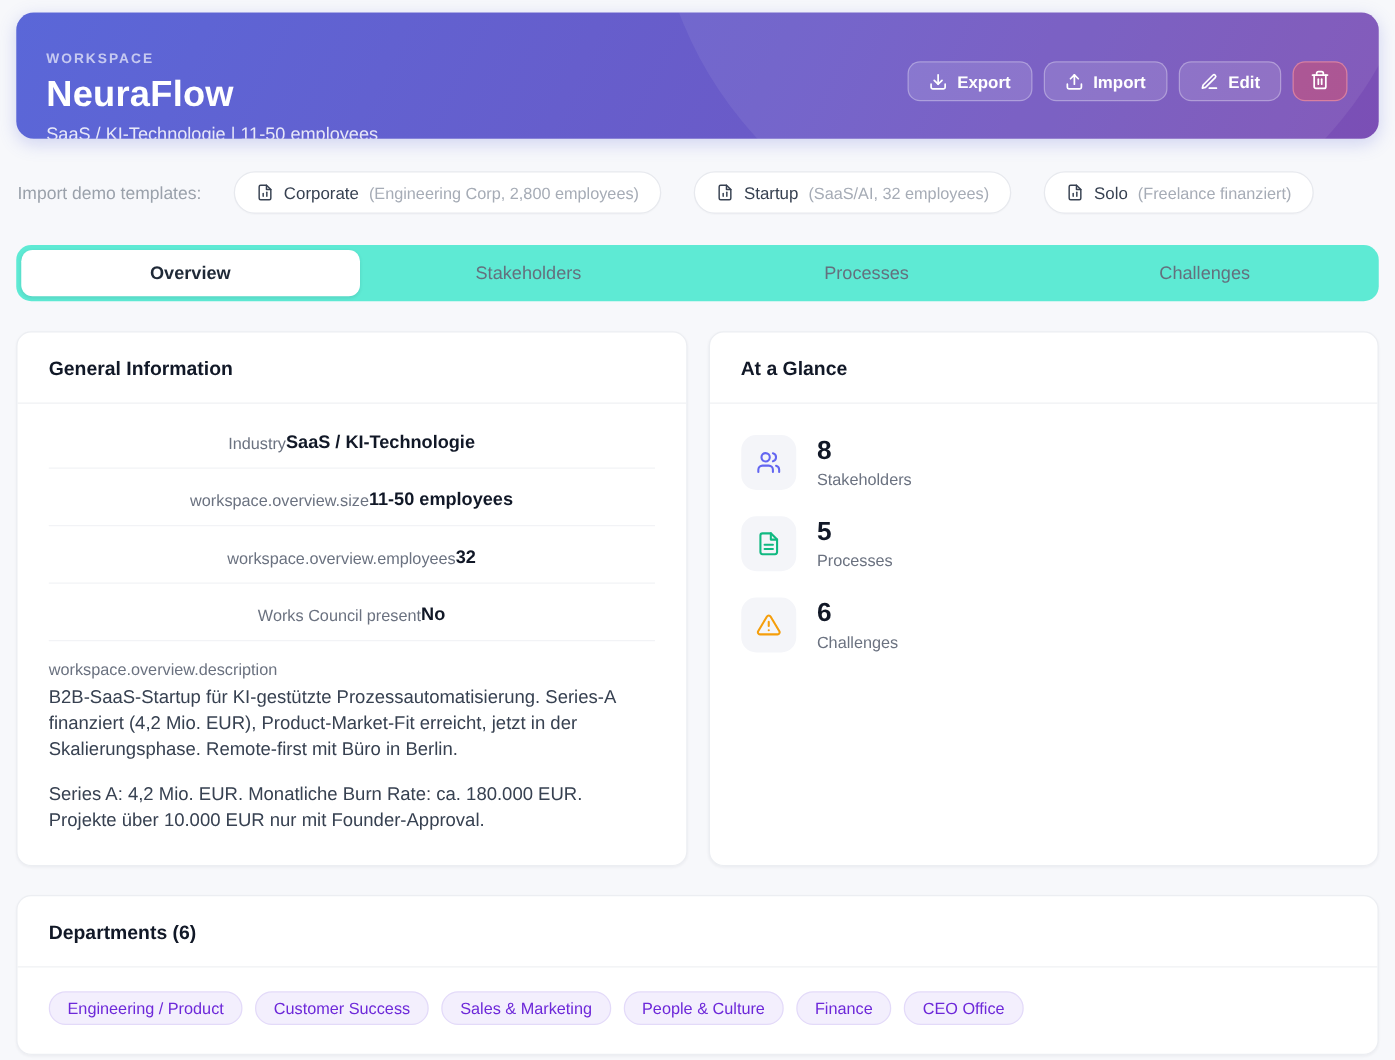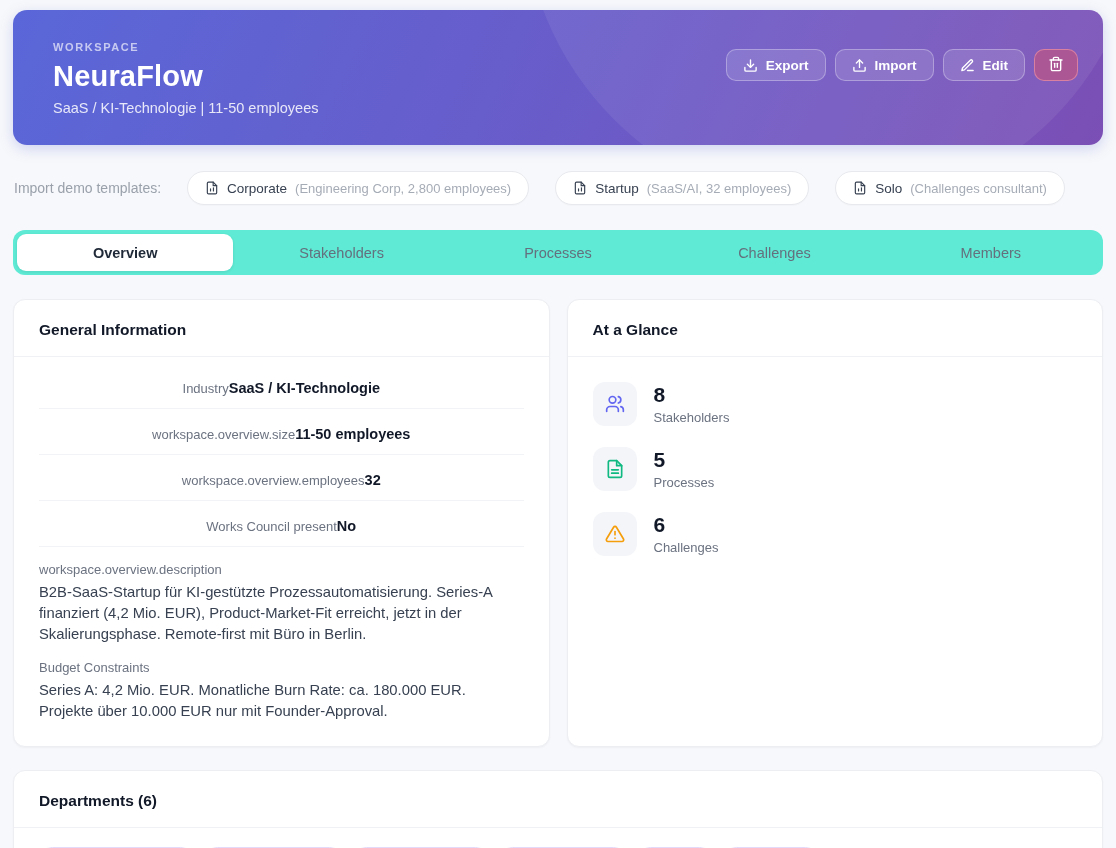--- a/index.html
+++ b/index.html
@@ -7,24 +7,24 @@
   body {
     background:#f7f8fb;
     font-family:"Liberation Sans", sans-serif;
     color:#111827;
   }
   .page { padding:10px 13px 8px; }
 
   
   .banner {
     position:relative;
-    height:135px;
+    height:101px;
     border-radius:14px;
     background:linear-gradient(115deg,#5a67d8 0%,#6a5bc8 55%,#7b4fb5 100%);
-    padding:31px 32px 0 40px;
+    padding:31px 32px 0 24px;
     overflow:hidden;
     box-shadow:0 4px 14px rgba(90,103,216,0.25);
   }
   .banner::after {
     content:"";
     position:absolute;
     width:620px; height:620px;
     border-radius:50%;
     background:rgba(255,255,255,0.07);
     top:-420px; right:-40px;
@@ -257,30 +257,29 @@
     <button class="template-pill">
       <span>
         <svg width="14" height="14" viewBox="0 0 24 24" fill="none" stroke="currentColor" stroke-width="2" stroke-linecap="round" stroke-linejoin="round">
             <path d="M14 2H6a2 2 0 0 0-2 2v16a2 2 0 0 0 2 2h12a2 2 0 0 0 2-2V8z"></path>
             <polyline points="14 2 14 8 20 8"></polyline>
             <line x1="9.5" y1="17" x2="9.5" y2="13.5"></line>
             <line x1="14.5" y1="17" x2="14.5" y2="11.5"></line>
           </svg>
       </span>
       <span class="template-name">Solo</span>
-      <span class="template-detail">(Challenges consultant)</span>
+      <span class="template-detail">(Freelance finanziert)</span>
     </button>
   </div>
 
   <nav class="tabs">
     <button class="tab active">Overview</button>
     <button class="tab">Stakeholders</button>
     <button class="tab">Processes</button>
     <button class="tab">Challenges</button>
-    <button class="tab">Members</button>
   </nav>
 
   <div class="grid">
 
     <section class="card">
       <div class="card-header">
         <div class="card-title">General Information</div>
       </div>
       <div class="card-body">
 
@@ -300,21 +299,20 @@
           <span class="info-label">Works Council present</span>
           <span class="info-value">No</span>
         </div>
 
         <div class="info-block">
           <span class="info-label">workspace.overview.description</span>
           <div class="info-text">B2B-SaaS-Startup für KI-gestützte Prozessautomatisierung. Series-A finanziert (4,2 Mio. EUR), Product-Market-Fit erreicht, jetzt in der Skalierungsphase. Remote-first mit Büro in Berlin.</div>
         </div>
 
         <div class="info-block">
-          <span class="info-label">Budget Constraints</span>
           <div class="info-text">Series A: 4,2 Mio. EUR. Monatliche Burn Rate: ca. 180.000 EUR. Projekte über 10.000 EUR nur mit Founder-Approval.</div>
         </div>
 
       </div>
     </section>
 
     <section class="card">
       <div class="card-header">
         <div class="card-title">At a Glance</div>
       </div>

